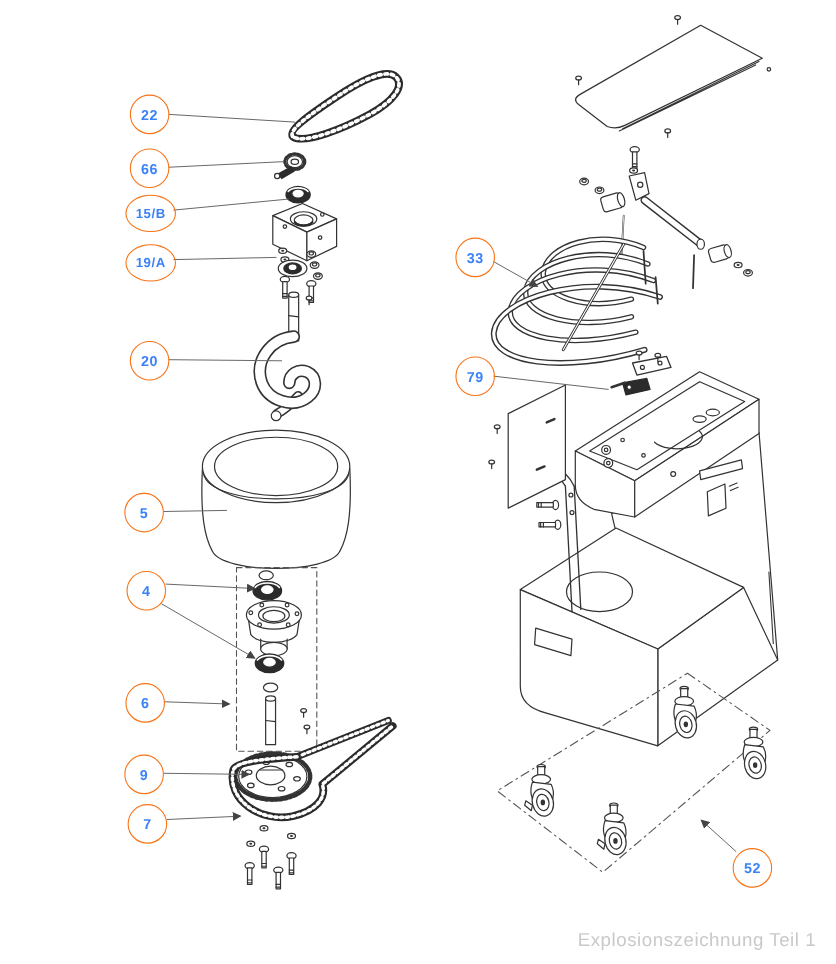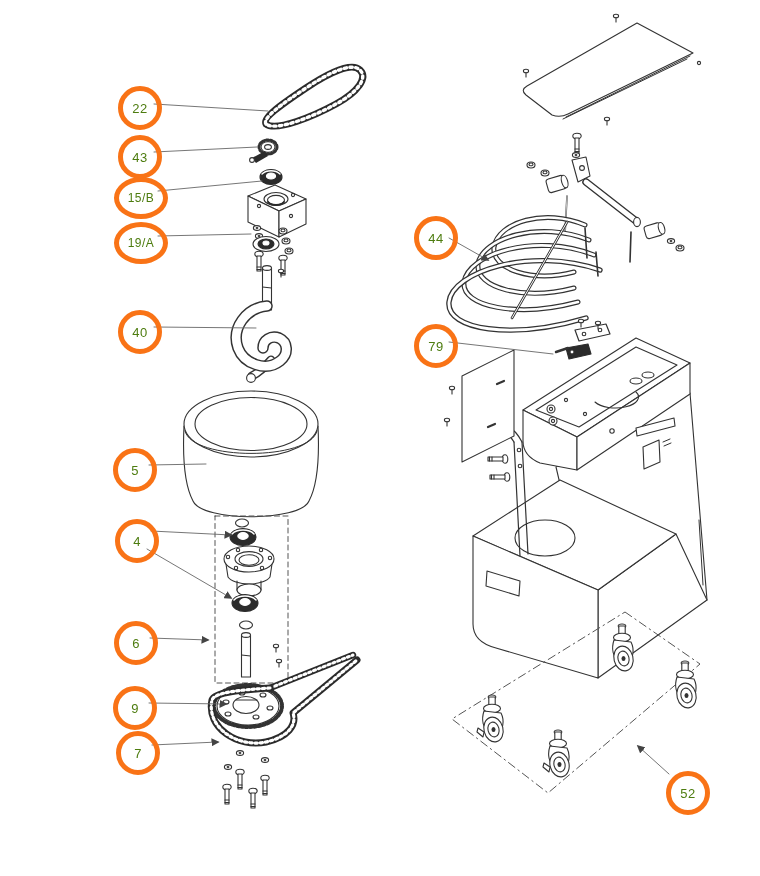--- a/index.html
+++ b/index.html
@@ -1,22 +1,22 @@
 <!DOCTYPE html>
 <html><head>
 <meta charset="utf-8">
 <style>
   html,body{margin:0;padding:0;background:#fff;}
   #stage{position:relative;width:760px;height:876px;background:#fff;overflow:hidden;
          font-family:"Liberation Sans",sans-serif;}
   #art{position:absolute;left:0;top:0;}
-  .callout{position:absolute;border:5px solid #f97316;border-radius:50%;
+  .callout{position:absolute;border:1px solid #f97316;border-radius:50%;
            display:flex;align-items:center;justify-content:center;
-           color:#4d7c0f;font-size:13px;background:rgba(255,255,255,.0);
-           font-family:"Liberation Sans",sans-serif;letter-spacing:.5px;}
+           color:#3b82f6;font-size:13px;background:rgba(255,255,255,.0);
+           font-family:"Liberation Sans",sans-serif;letter-spacing:.5px;font-weight:bold;}
   .c34{width:34px;height:34px;}
   .c44{width:44px;height:32px;font-size:12px;text-align:center;}
   #caption{position:absolute;top:845px;right:18px;font-size:17px;color:#c9c9c9;
            font-family:"Liberation Sans",sans-serif;letter-spacing:.5px;}
 </style>
 </head>
 <body>
 
 <div id="stage">
 
@@ -324,27 +324,28 @@
       <line x1="149" y1="703" x2="226" y2="704" marker-end="url(#arr)"></line>
       <line x1="152" y1="745" x2="218" y2="742" marker-end="url(#arr)"></line>
       <line x1="449" y1="238" x2="488" y2="260" marker-end="url(#arr)"></line>
       <line x1="449" y1="342" x2="553" y2="354"></line>
       <line x1="669" y1="774" x2="638" y2="746" marker-end="url(#arr)"></line>
     </g>
   </g>
 </svg>
 
 <div class="callout c34" style="left:118px;top:86px;">22</div>
-<div class="callout c34" style="left:118px;top:135px;">43</div>
+<div class="callout c34" style="left:118px;top:135px;">66</div>
 <div class="callout c44" style="left:114px;top:177px;">15/B</div>
 <div class="callout c44" style="left:114px;top:222px;">19/A</div>
-<div class="callout c34" style="left:118px;top:310px;">40</div>
+<div class="callout c34" style="left:118px;top:310px;">20</div>
 <div class="callout c34" style="left:113px;top:448px;">5</div>
 <div class="callout c34" style="left:115px;top:519px;">4</div>
 <div class="callout c34" style="left:114px;top:621px;">6</div>
 <div class="callout c34" style="left:113px;top:686px;">9</div>
 <div class="callout c34" style="left:116px;top:731px;">7</div>
-<div class="callout c34" style="left:414px;top:216px;">44</div>
+<div class="callout c34" style="left:414px;top:216px;">33</div>
 <div class="callout c34" style="left:414px;top:324px;">79</div>
 <div class="callout c34" style="left:666px;top:771px;text-align:center;">52</div>
 
+<div id="caption">Explosionszeichnung Teil 1</div>
 
 </div>
 
 </body></html>

